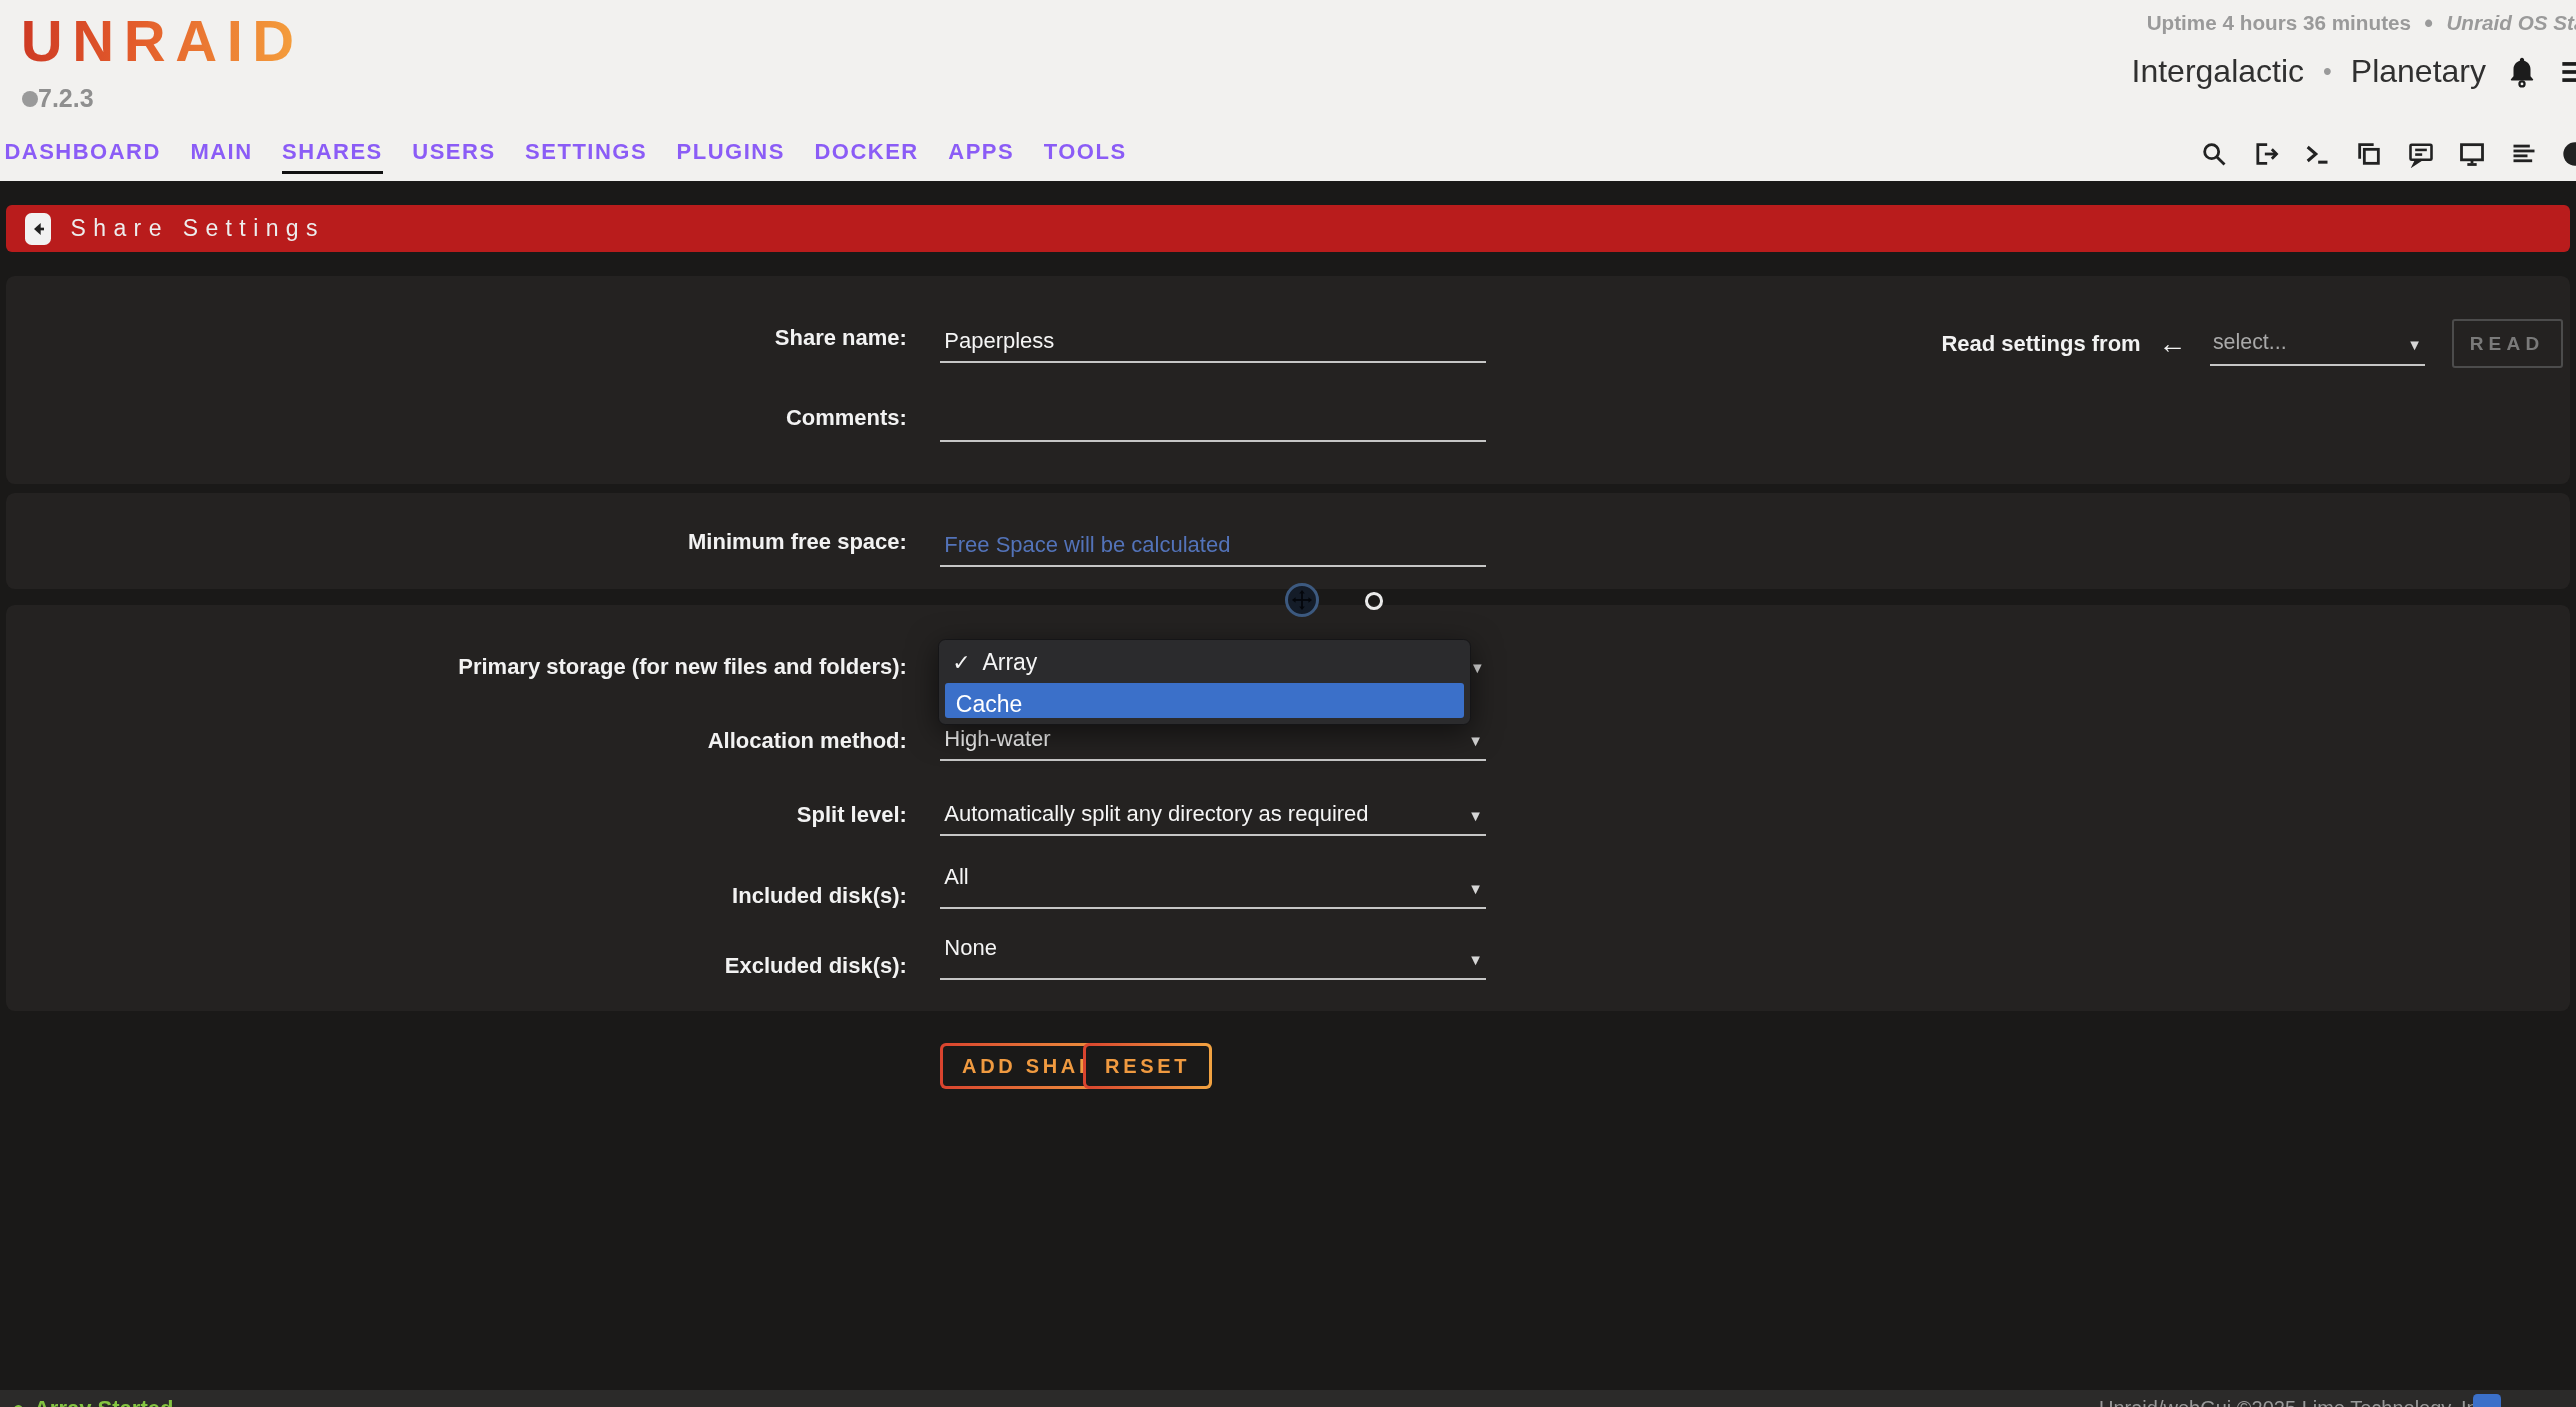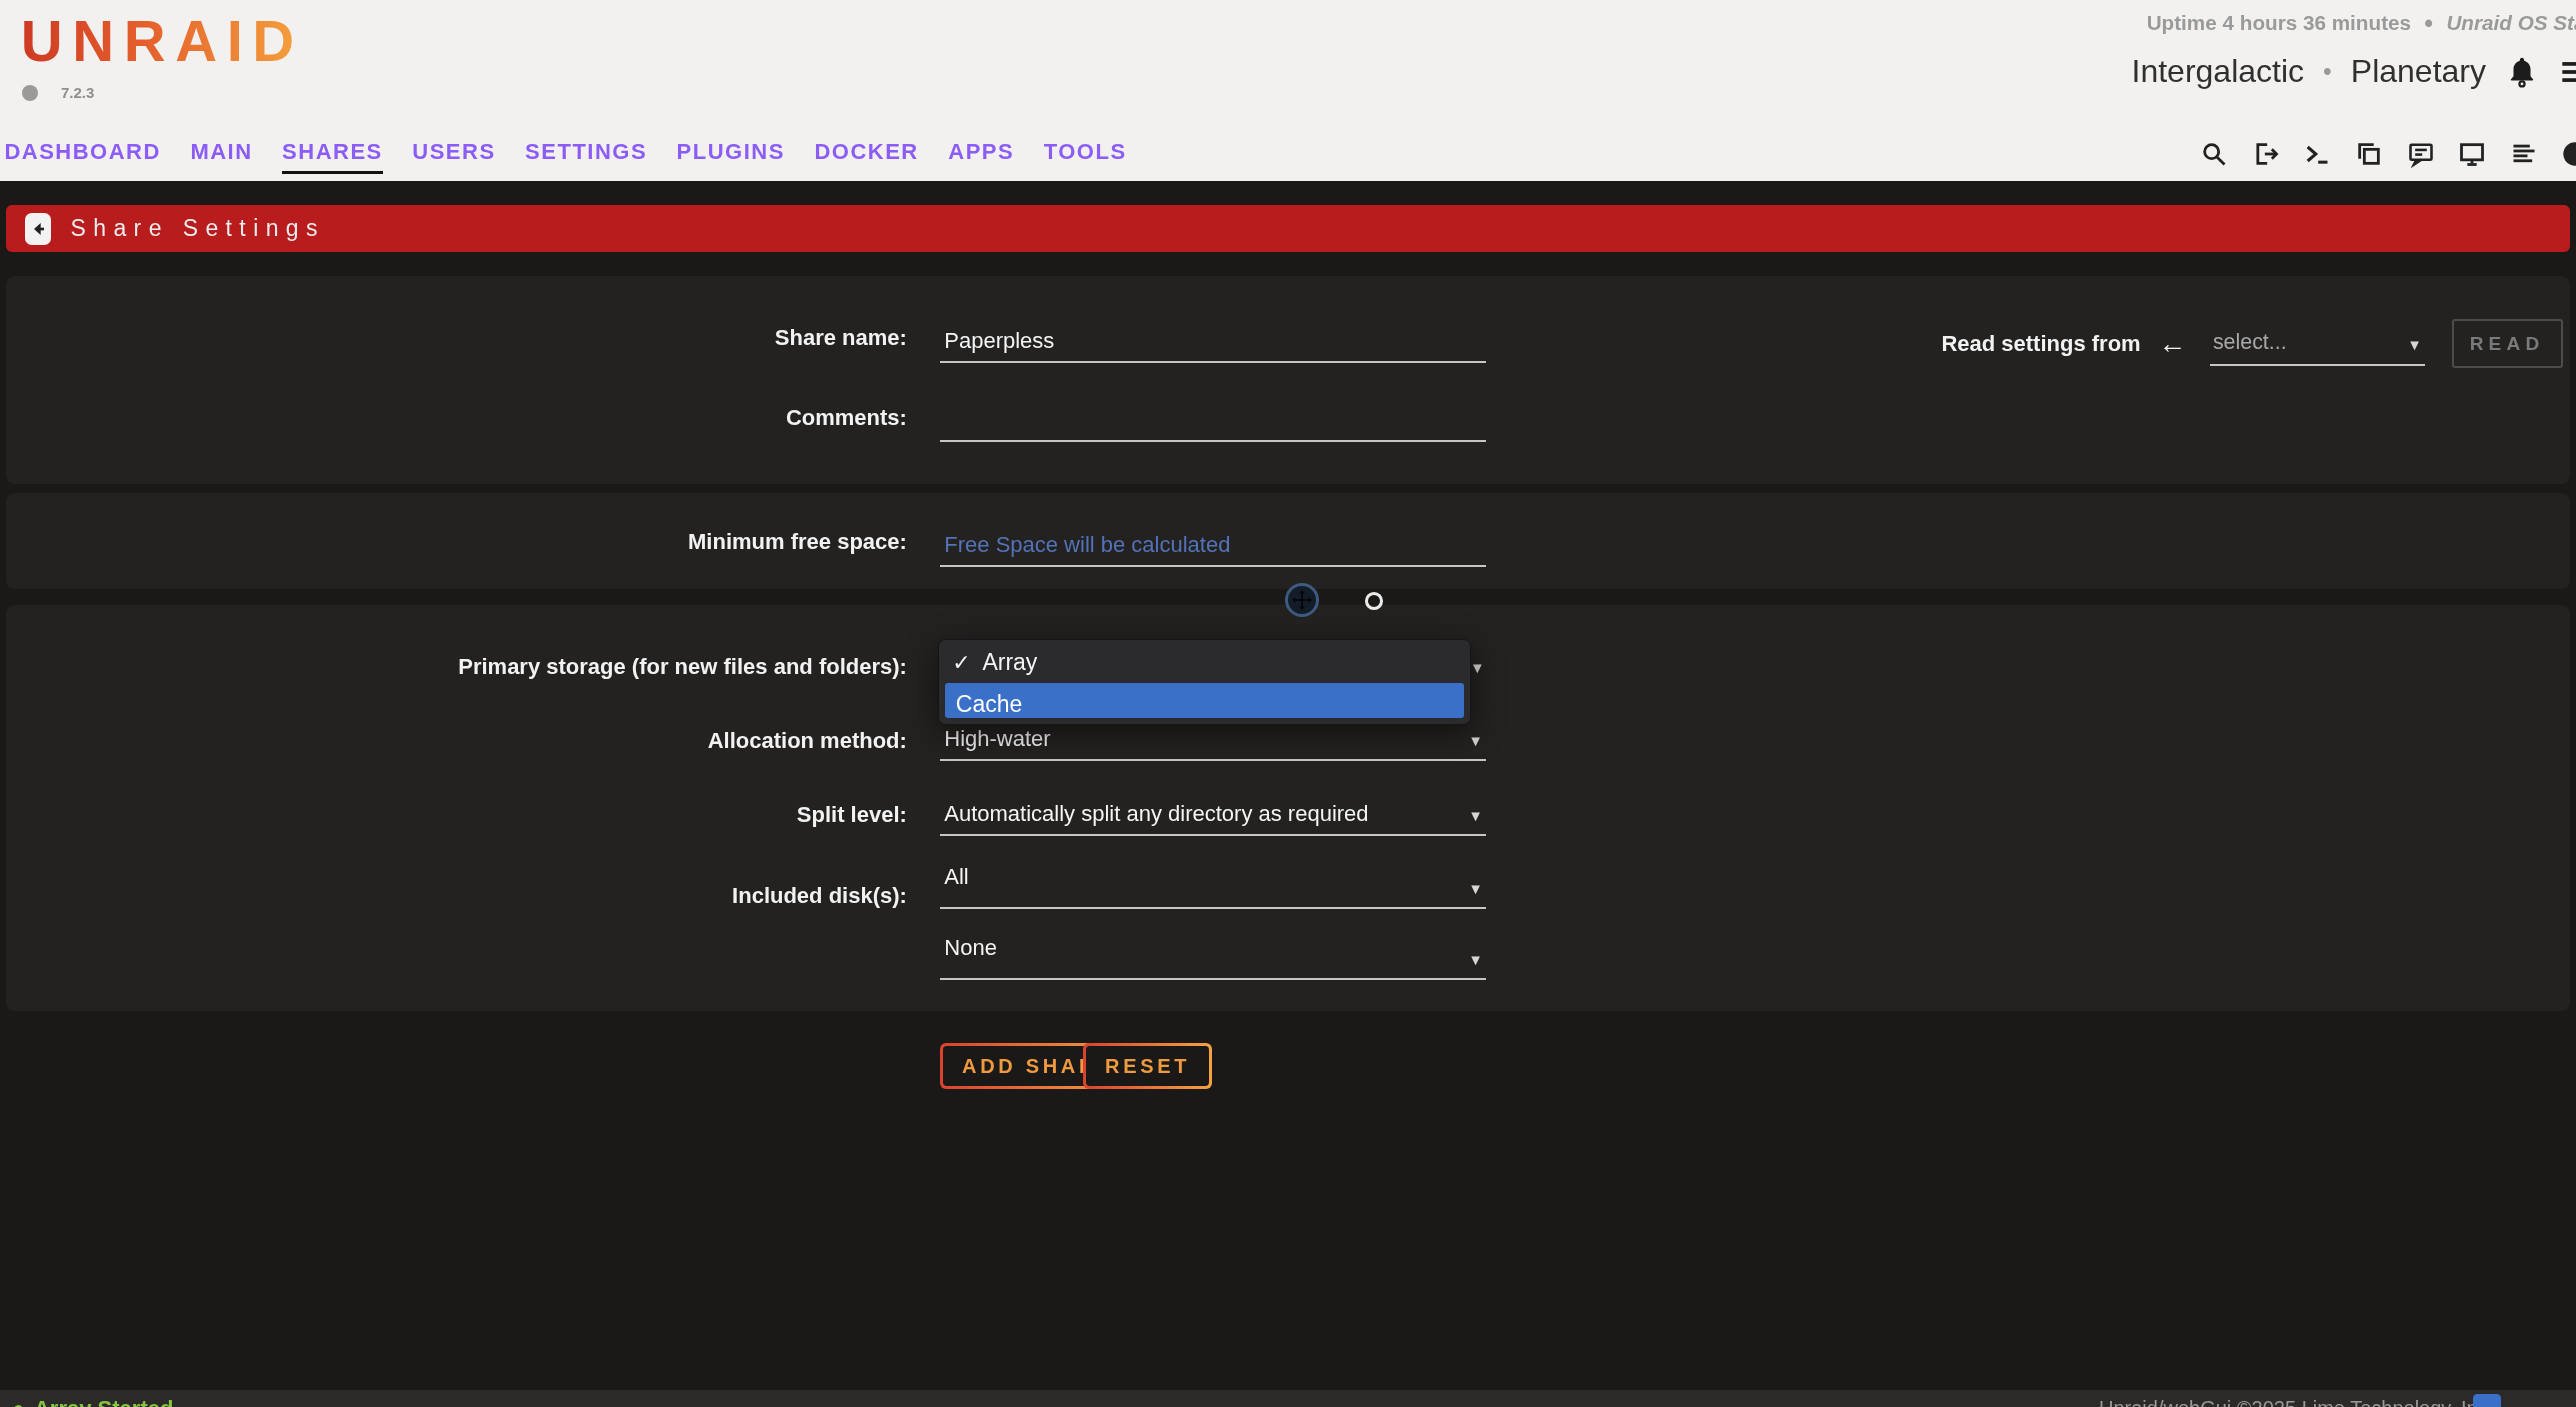--- a/index.html
+++ b/index.html
@@ -16,22 +16,22 @@
     background:#f2f1ef;
   }
   .logo {
     position:absolute; left:20.7px; top:7.4px;
     font-size:58px; font-weight:700; letter-spacing:9.6px;
     background:linear-gradient(90deg,#ce3a24,#e35c2b 40%,#f5a13d);
     -webkit-background-clip:text; background-clip:text; color:transparent;
   }
   .version {
     position:absolute; left:22px; top:84px;
-    display:flex; align-items:center; gap:23px;
-    font-size:15px; font-weight:700; color:#8f8f8f;
+    display:flex; align-items:center; gap:0;
+    font-size:25px; font-weight:700; color:#8f8f8f;
   }
   .version-dot { width:16px; height:16px; border-radius:50%; background:#9a9a9a; }
   .uptime-line {
     position:absolute; top:8.9px; right:-44px;
     font-size:20.7px; color:#9a9a9a; font-weight:700; white-space:nowrap;
     display:flex; gap:13.3px; align-items:center;
   }
   .uptime-line .os { font-style:italic; }
   .server-line {
     position:absolute; top:53px; right:-19px;
@@ -345,20 +345,21 @@
     <span class="val">Automatically split any directory as required</span>
     <span class="sel-arrow">▼</span>
   </div>
 
   <div class="f-label" style="top:276px;">Included disk(s):</div>
   <div class="f-field" style="top:255px; height:49px;">
     <span class="val topline">All</span>
     <span class="sel-arrow">▼</span>
   </div>
 
+  <div class="f-label" style="top:346px;">Excluded disk(s):</div>
   <div class="f-field" style="top:326px; height:49px;">
     <span class="val topline">None</span>
     <span class="sel-arrow">▼</span>
   </div>
 </div>
 
 <div class="btn-grad btn-add">
   <div class="inner">ADD SHARE</div>
 </div>
 <div class="btn-grad btn-reset">

